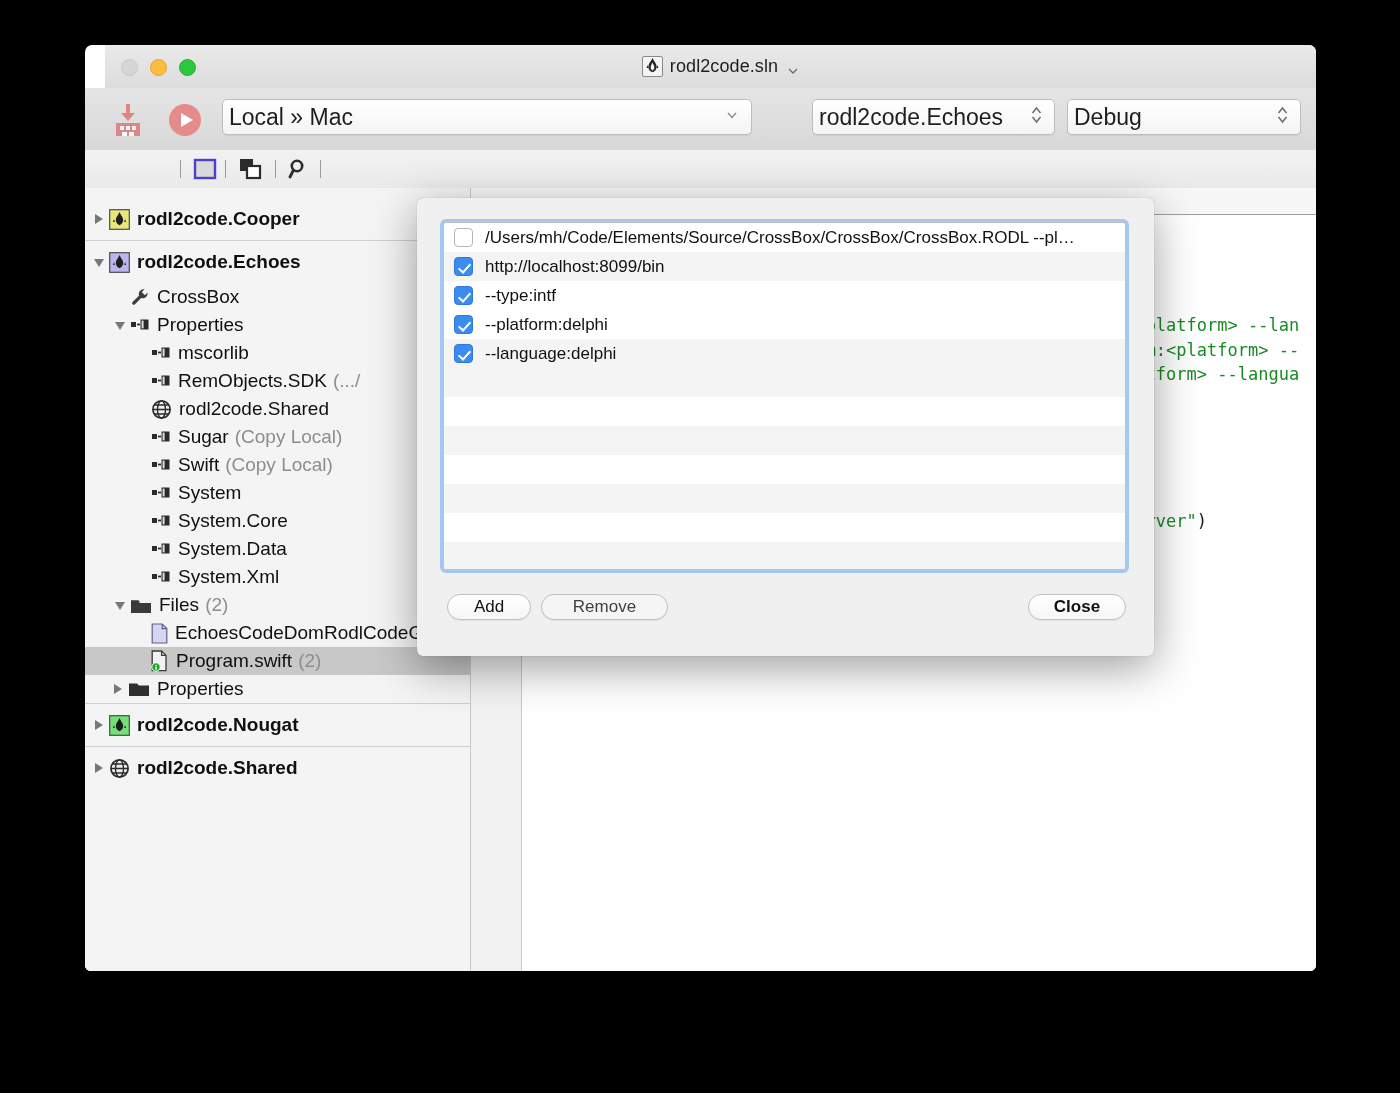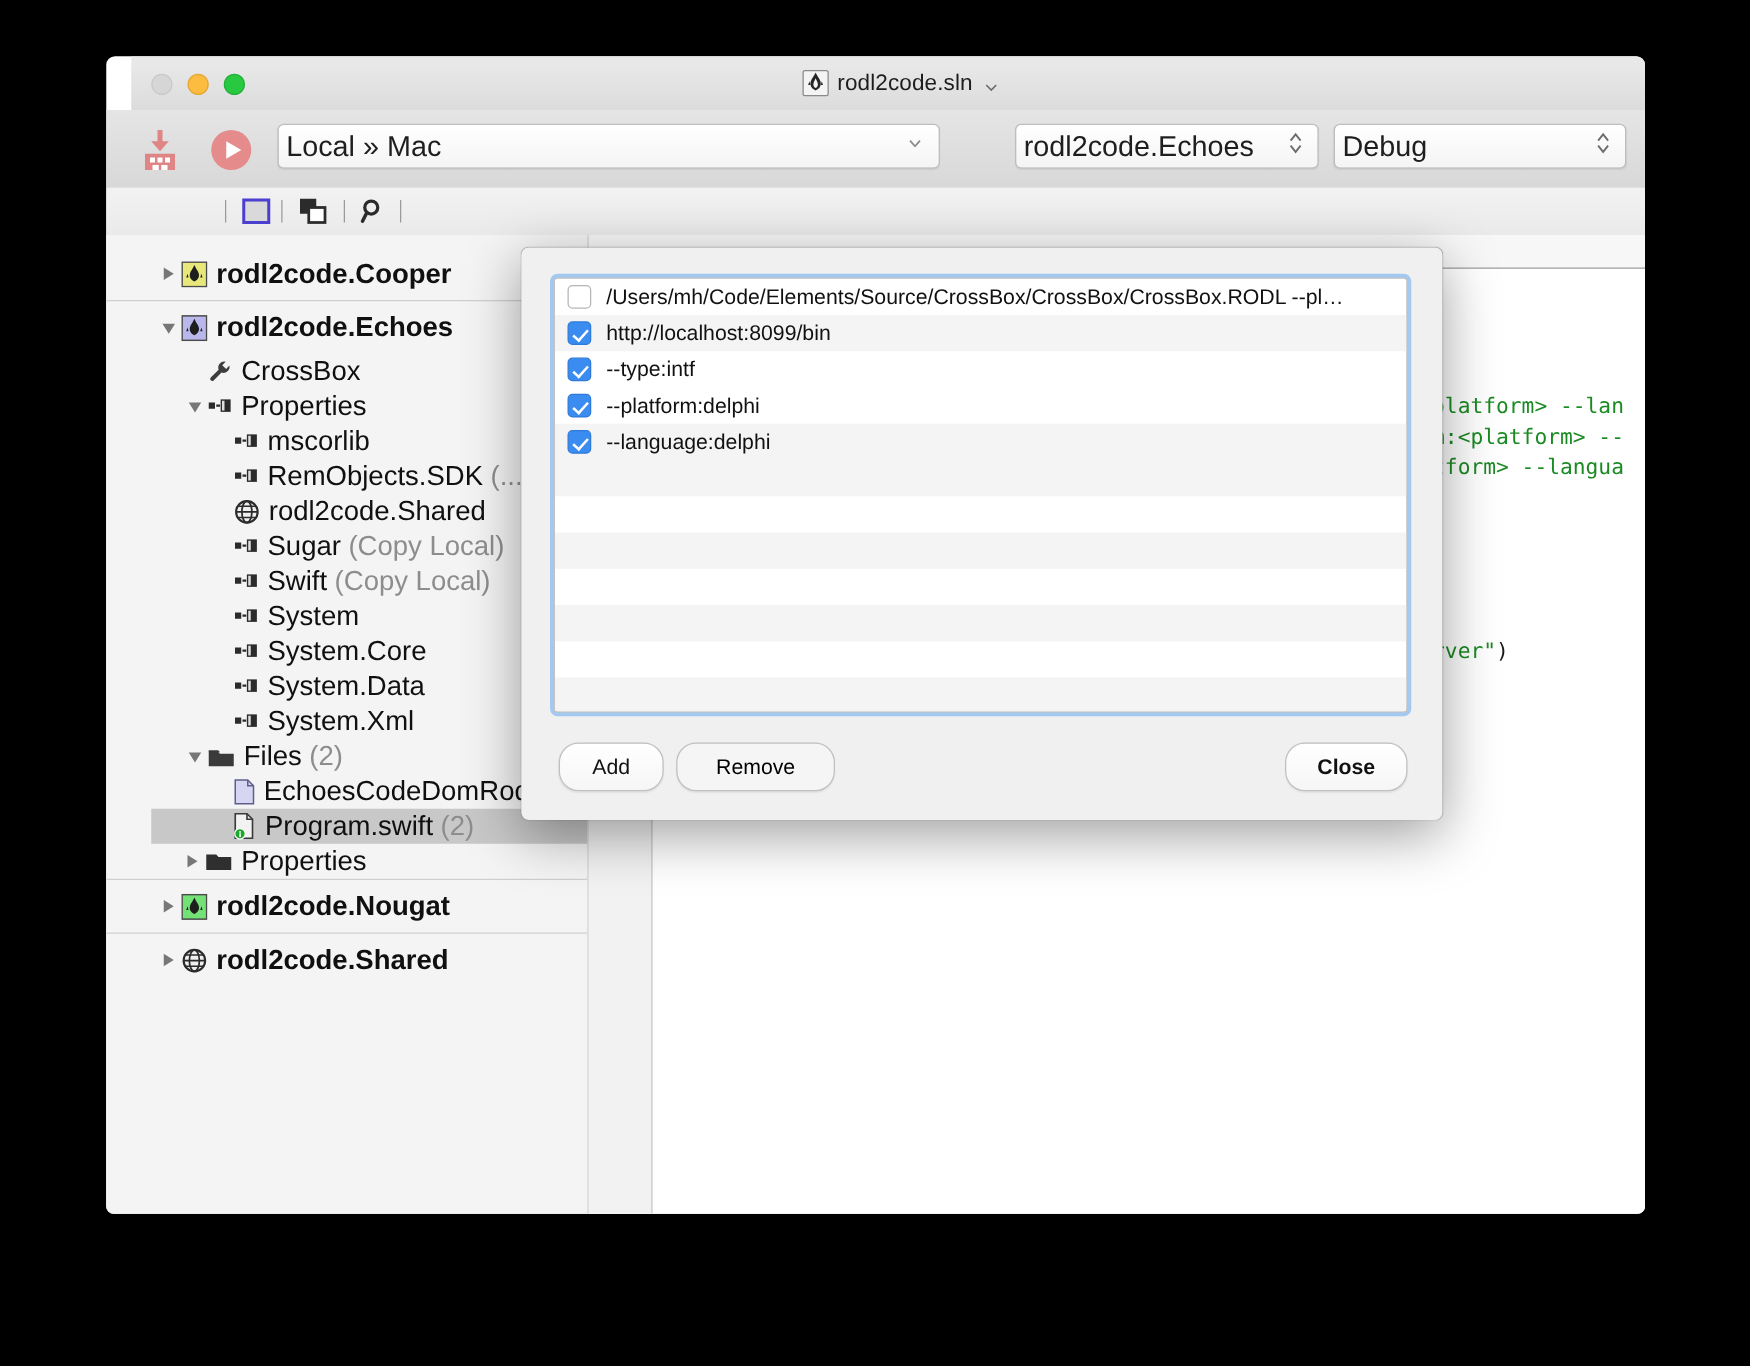--- a/index.html
+++ b/index.html
@@ -173,24 +173,23 @@
     height: 783px;
     background: #f4f4f4;
     border-right: 1px solid #c9c9c9;
     overflow: hidden;
   }
   .tree-row {
     position: relative;
     height: 28px;
     display: flex;
     align-items: center;
-    font-size: 22px;
+    font-size: 19px;
     color: #101010;
     white-space: nowrap;
-    margin-left: 36px;
   }
   .tree-row.sel { background: #c8c8c8; }
   .tree-row.group { height: 42px; font-weight: bold; }
   .group-sep {
     height: 1px;
     background: #cfcfcf;
     margin: 0;
   }
   .disc {
     width: 16px;
@@ -332,33 +331,33 @@
     position: absolute;
     left: 5.5px; top: 2.5px;
     width: 5px; height: 10px;
     border: solid #ffffff;
     border-width: 0 2.2px 2.2px 0;
     transform: rotate(42deg);
   }
 
   .dlg-btn {
     position: absolute;
-    height: 39px;
+    height: 26px;
     background: linear-gradient(to bottom, #ffffff 0%, #f6f6f6 100%);
     border: 1px solid #c0c0c0;
     border-radius: 16px;
     box-shadow: 0 1px 1px rgba(0,0,0,0.06);
     font-size: 17px;
     color: #111;
     display: flex;
     align-items: center;
     justify-content: center;
     box-sizing: border-box;
   }
-  .dlg-btn.disabled { color: #000000; background: #f5f5f5; }
+  .dlg-btn.disabled { color: #404040; background: #f5f5f5; }
   .btn-add    { left: 30px;  top: 396px; width: 84px; }
   .btn-remove { left: 124px; top: 396px; width: 127px; }
   .btn-close  { left: 611px; top: 396px; width: 98px; font-weight: bold; }
 </style>
 </head>
 <body>
 
 <div id="root">
   <div class="window">
 

